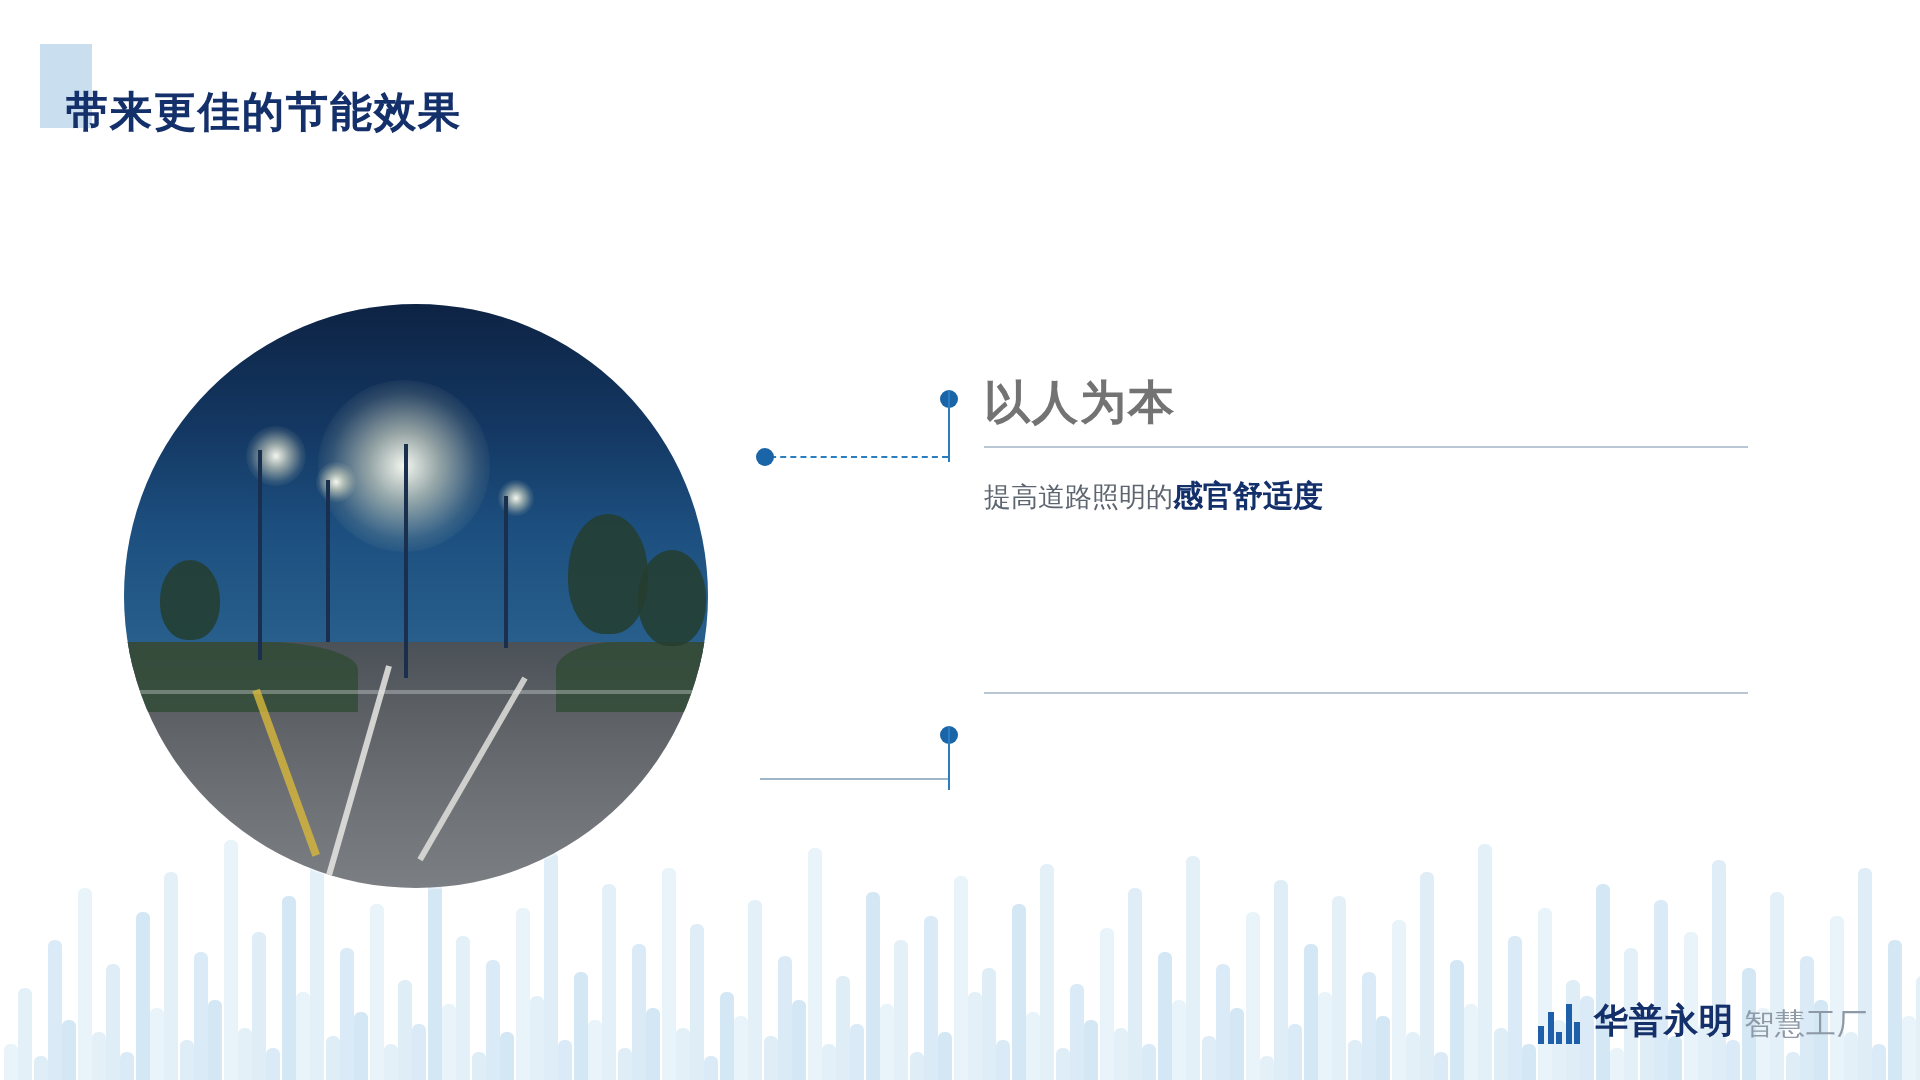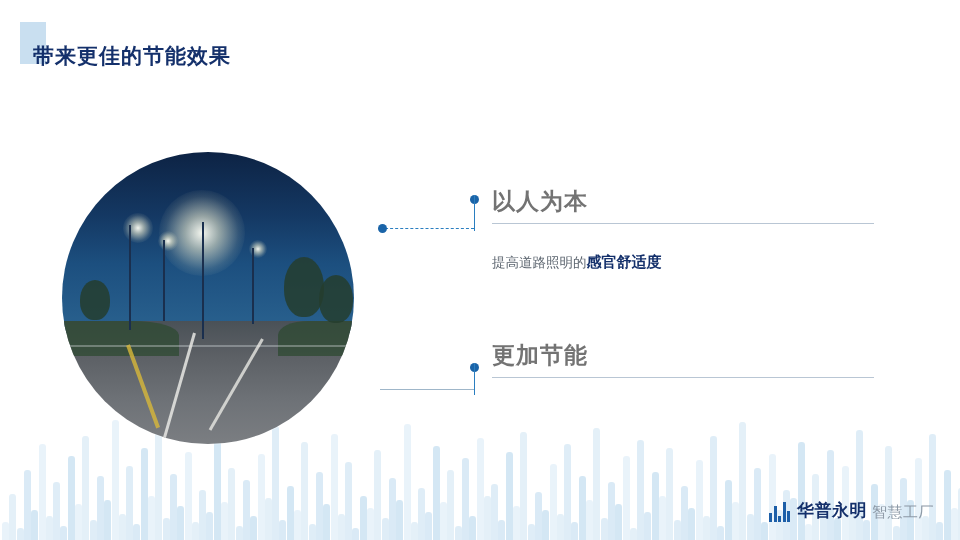--- a/index.html
+++ b/index.html
@@ -193,21 +193,21 @@
     letter-spacing: 1px;
     white-space: nowrap;
   }
   .head-rule {
     margin-top: 6px;
     width: 100%;
     height: 1px;
     background: #b9c6d4;
   }
   .sub {
-    margin-top: 24px;
+    margin-top: 11px;
     font-size: 13.5px;
     color: #5d6670;
     line-height: 1.9;
     white-space: nowrap;
   }
   .sub .hl-blue {
     color: #14306b;
     font-weight: bold;
     font-size: 15px;
   }
@@ -433,21 +433,20 @@
   <div class="dot" style="left:470px; top:363px;"></div>
   <div class="v-line" style="left:474px; top:363px; height:32px;"></div>
 
   <div class="block" style="left:492px; top:186px; width:400px;">
     <div class="block-head">以人为本</div>
     <div class="head-rule" style="width:382px;"></div>
     <div class="sub"><span>提高道路照明的</span><span class="hl-blue">感官舒适度</span></div>
   </div>
 
   <div class="block" style="left:492px; top:340px; width:400px;">
-    <div class="block-head">更加节能</div>
     <div class="head-rule" style="width:382px;"></div>
   </div>
 
   <div class="logo">
     <span class="logo-mark">
       <i style="height:9px"></i>
         <i style="height:16px"></i>
         <i style="height:6px"></i>
         <i style="height:20px"></i>
         <i style="height:11px"></i>

